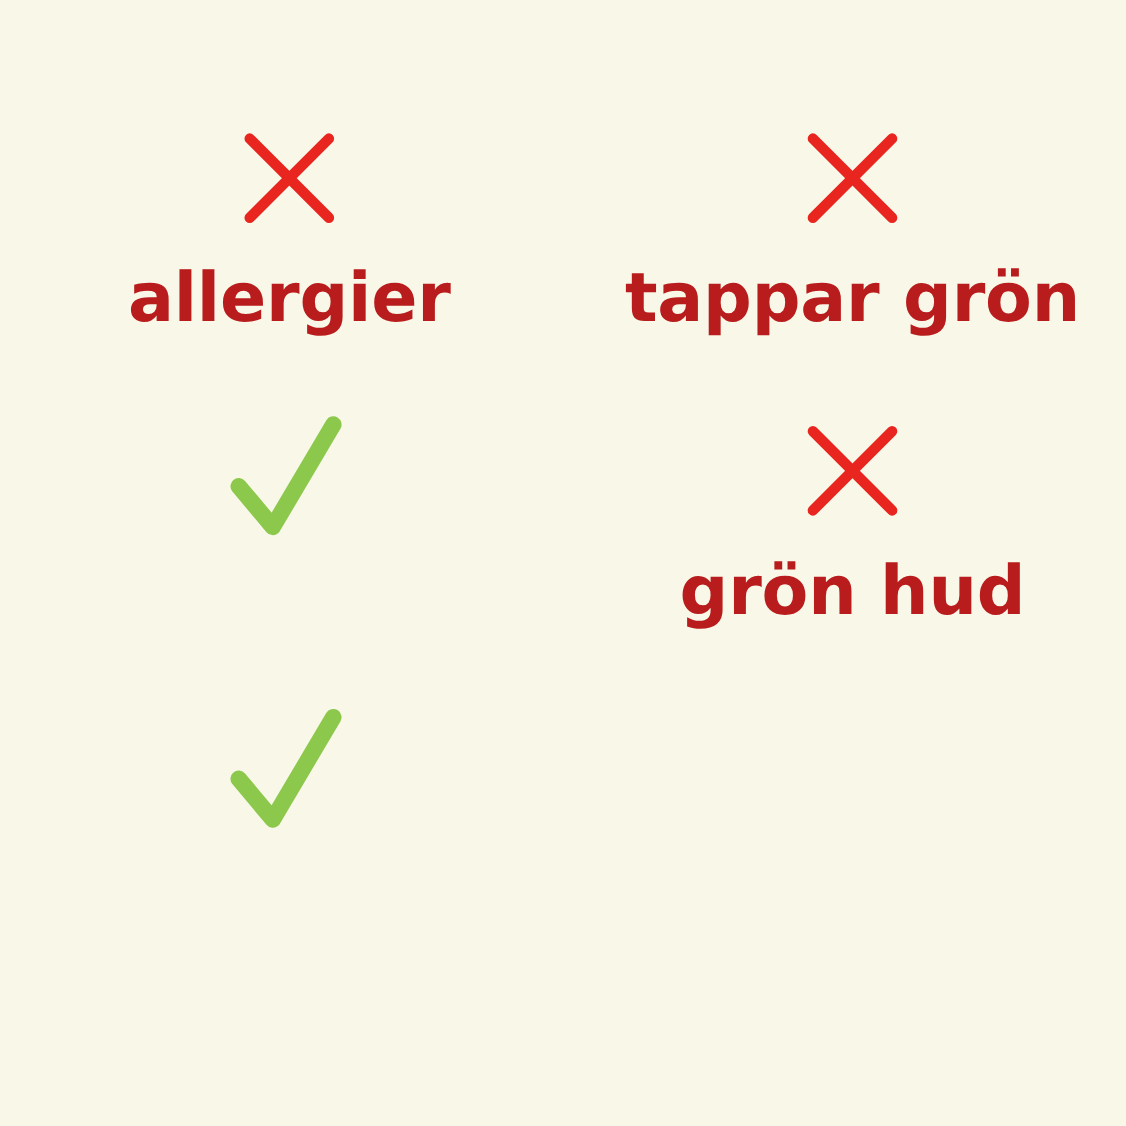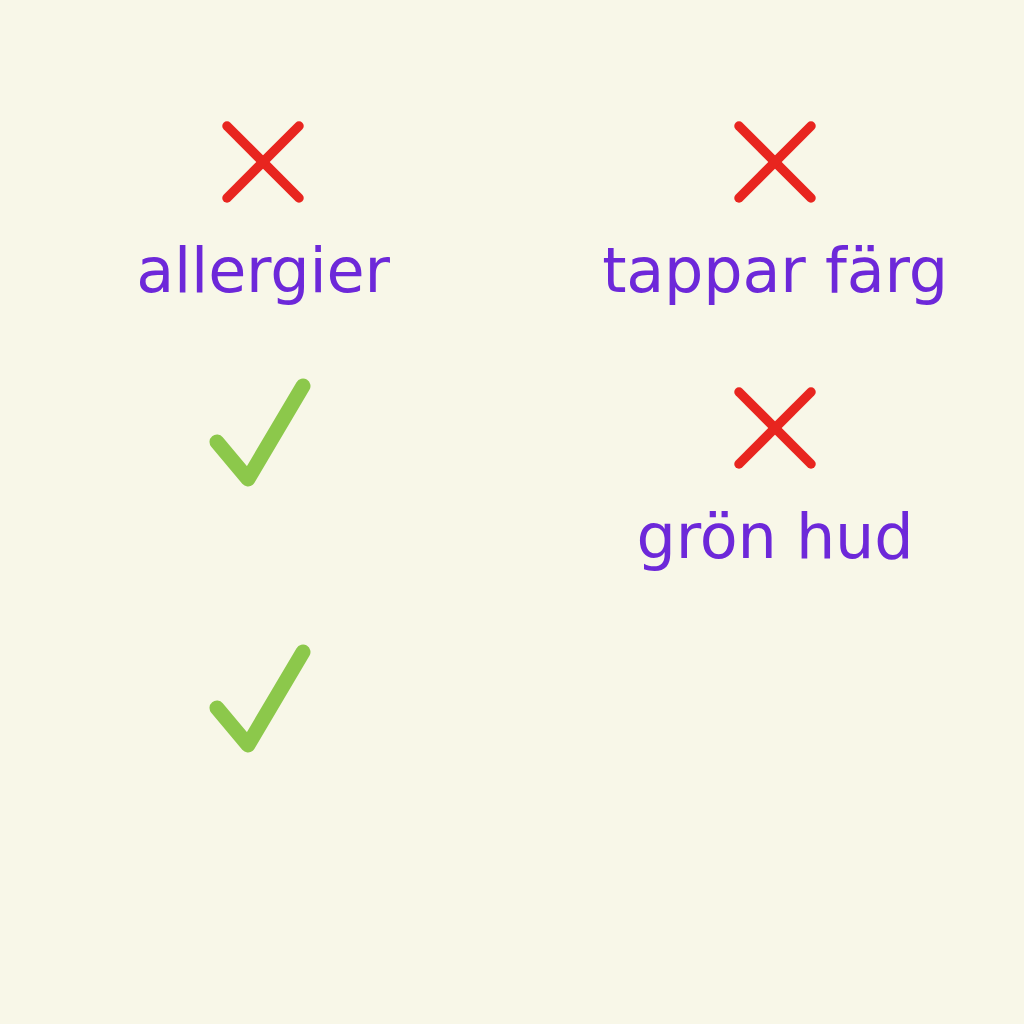--- a/index.html
+++ b/index.html
@@ -45,22 +45,22 @@
     align-items: center;
     justify-content: center;
     height: 112px;
     width: 120px;
   }
   .icon-wrap svg { display: block; overflow: visible; }
 
   .label {
     font-size: 62px;
     line-height: 1.0;
-    font-weight: 400;
-    color: #6d28d9;
+    font-weight: 700;
+    color: #b91c1c;
     letter-spacing: -0.2px;
     white-space: nowrap;
     text-align: center;
     margin-top: 12px;
     font-family: "DejaVu Sans", sans-serif;
   }
 
   
   .r1 .icon-wrap { margin-top: 44px; }
   .r1 .label     { margin-top: 22px; }
@@ -91,21 +91,21 @@
 
     <div class="cell cell-left r2">
       <span class="icon-wrap">
         <svg width="84" height="84" viewBox="0 0 84 84" aria-hidden="true">
           <g stroke="#e8251f" stroke-width="9.5" stroke-linecap="round" fill="none">
             <line x1="6" y1="6" x2="78" y2="78"></line>
             <line x1="78" y1="6" x2="6" y2="78"></line>
           </g>
         </svg>
       </span>
-      <div class="label">tappar färg</div>
+      <div class="label">tappar grön</div>
     </div>
 
     <div class="cell cell-right r2">
       <span class="icon-wrap">
         <svg width="104" height="108" viewBox="0 0 104 108" aria-hidden="true">
           <path d="M9 64 L40 101 L95 8" fill="none" stroke="#8cc84b" stroke-width="15" stroke-linecap="round" stroke-linejoin="round"></path>
         </svg>
       </span>
     </div>
 

